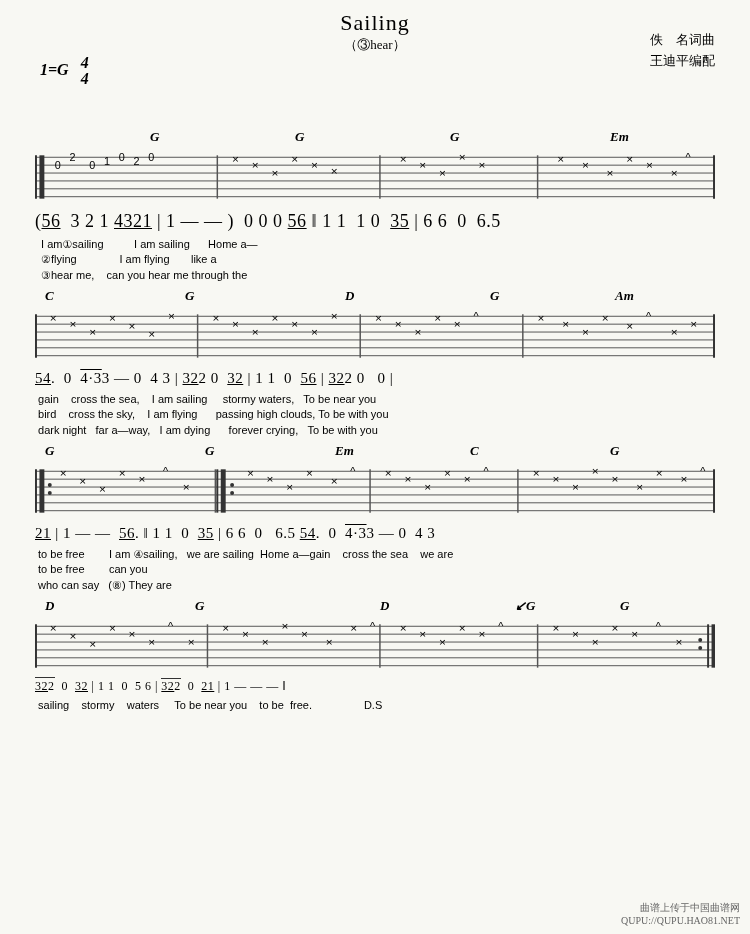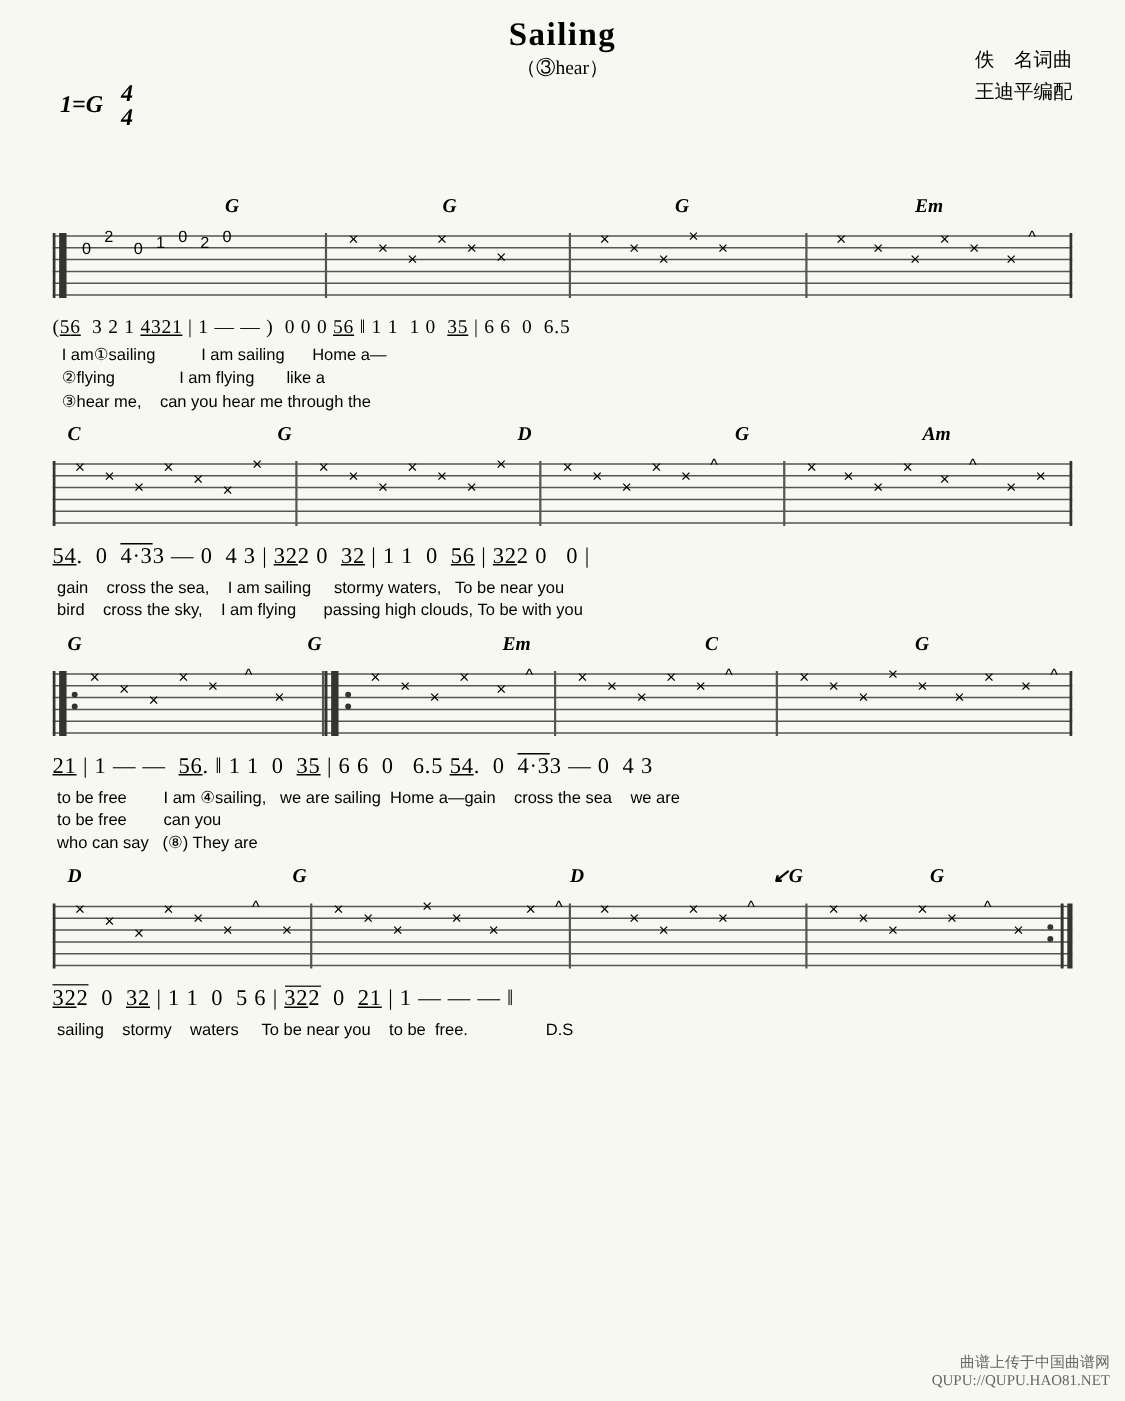--- a/index.html
+++ b/index.html
@@ -17,21 +17,21 @@
       background: #f8f8f3;
       position: relative;
       padding: 10px 30px;
     }
     .title-section {
       text-align: center;
       margin-bottom: 2px;
     }
     .title-main {
       font-size: 22px;
-      font-weight: bold;
+      font-weight: normal;
       letter-spacing: 1px;
     }
     .title-sub {
       font-size: 13px;
       margin-bottom: 4px;
     }
     .composer-info {
       position: absolute;
       top: 30px;
       right: 35px;
@@ -155,21 +155,21 @@
       <text x="450" y="22" font-size="12" font-family="Arial">×</text>
       <text x="530" y="16" font-size="12" font-family="Arial">×</text>
       <text x="555" y="22" font-size="12" font-family="Arial">×</text>
       <text x="580" y="30" font-size="12" font-family="Arial">×</text>
       <text x="600" y="16" font-size="12" font-family="Arial">×</text>
       <text x="620" y="22" font-size="12" font-family="Arial">×</text>
       <text x="645" y="30" font-size="12" font-family="Arial">×</text>
       <text x="660" y="14" font-size="11" font-family="Arial">^</text>
     </svg>
 
-    <div class="notation-line" style="font-size:13px; margin-top:4px;">
+    <div class="notation-line" style="font-size:18px; margin-top:4px;">
       (<span class="underline">5</span><span class="underline">6</span>&nbsp; 3 2 1 <span style="text-decoration:underline;">4321</span> | 1 — — )&nbsp; 0 0 0 <span class="underline">56</span> ‖ 1 1 &nbsp;1 0 &nbsp;<span class="underline">35</span> | 6 6 &nbsp;0 &nbsp;6.5
     </div>
 
     <div class="lyrics-line">
       &nbsp;&nbsp;I am①sailing &nbsp;&nbsp;&nbsp;&nbsp;&nbsp;&nbsp;&nbsp;&nbsp;&nbsp;I am sailing &nbsp;&nbsp;&nbsp;&nbsp;&nbsp;Home a—
     </div>
     <div class="lyrics-line">
       &nbsp;&nbsp;②flying &nbsp;&nbsp;&nbsp;&nbsp;&nbsp;&nbsp;&nbsp;&nbsp;&nbsp;&nbsp;&nbsp;&nbsp;&nbsp;I am flying &nbsp;&nbsp;&nbsp;&nbsp;&nbsp;&nbsp;like a
     </div>
     <div class="lyrics-line">
@@ -232,20 +232,23 @@
 
     <div class="notation-line" style="font-size:15px; margin-top:4px;">
       <span class="underline">54</span>.&nbsp; 0 &nbsp;<span style="text-decoration:overline;">4·3</span>3 — 0 &nbsp;4 3 | <span class="underline">32</span>2 0 &nbsp;<span class="underline">32</span> | 1 1 &nbsp;0 &nbsp;<span class="underline">56</span> | <span class="underline">32</span>2 0 &nbsp; 0 |
     </div>
 
     <div class="lyrics-line">
       &nbsp;gain &nbsp;&nbsp;&nbsp;cross the sea, &nbsp;&nbsp;&nbsp;I am sailing &nbsp;&nbsp;&nbsp;&nbsp;stormy waters, &nbsp;&nbsp;To be near you
     </div>
     <div class="lyrics-line">
       &nbsp;bird &nbsp;&nbsp;&nbsp;cross the sky, &nbsp;&nbsp;&nbsp;I am flying &nbsp;&nbsp;&nbsp;&nbsp;&nbsp;passing high clouds, To be with you
+    </div>
+    <div class="lyrics-line">
+      &nbsp;dark night &nbsp;&nbsp;far a—way, &nbsp;&nbsp;I am dying &nbsp;&nbsp;&nbsp;&nbsp;&nbsp;forever crying, &nbsp;&nbsp;To be with you
     </div>
   </div>
 
   <div class="section-wrapper" style="margin-top:6px;">
     <div style="position:relative; height:18px; margin-left:10px; font-size:13px; font-style:italic; font-weight:bold;">
       <span style="position:absolute; left:5px;">G</span>
       <span style="position:absolute; left:165px;">G</span>
       <span style="position:absolute; left:295px;">Em</span>
       <span style="position:absolute; left:430px;">C</span>
       <span style="position:absolute; left:570px;">G</span>
@@ -367,21 +370,21 @@
       <text x="470" y="14" font-size="11" font-family="Arial">^</text>
       <text x="525" y="16" font-size="12" font-family="Arial">×</text>
       <text x="545" y="22" font-size="12" font-family="Arial">×</text>
       <text x="565" y="30" font-size="12" font-family="Arial">×</text>
       <text x="585" y="16" font-size="12" font-family="Arial">×</text>
       <text x="605" y="22" font-size="12" font-family="Arial">×</text>
       <text x="630" y="14" font-size="11" font-family="Arial">^</text>
       <text x="650" y="30" font-size="12" font-family="Arial">×</text>
     </svg>
 
-    <div class="notation-line" style="font-size:15px; margin-top:4px;">
+    <div class="notation-line" style="font-size:12px; margin-top:4px;">
       <span style="border-top:1px solid #333; padding-top:1px;"><span class="underline">32</span>2</span> &nbsp;0 &nbsp;<span class="underline">32</span> | 1 1 &nbsp;0 &nbsp;5 6 | <span style="border-top:1px solid #333;"><span class="underline">32</span>2</span> &nbsp;0 &nbsp;<span class="underline">21</span> | 1 — — — ‖
     </div>
     <div class="lyrics-line">
       &nbsp;sailing &nbsp;&nbsp;&nbsp;stormy &nbsp;&nbsp;&nbsp;waters &nbsp;&nbsp;&nbsp;&nbsp;To be near you &nbsp;&nbsp;&nbsp;to be &nbsp;free. &nbsp;&nbsp;&nbsp;&nbsp;&nbsp;&nbsp;&nbsp;&nbsp;&nbsp;&nbsp;&nbsp;&nbsp;&nbsp;&nbsp;&nbsp;&nbsp;D.S
     </div>
   </div>
 
   <div class="footer">
     <div>曲谱上传于中国曲谱网</div>
     <div>QUPU://QUPU.HAO81.NET</div>

